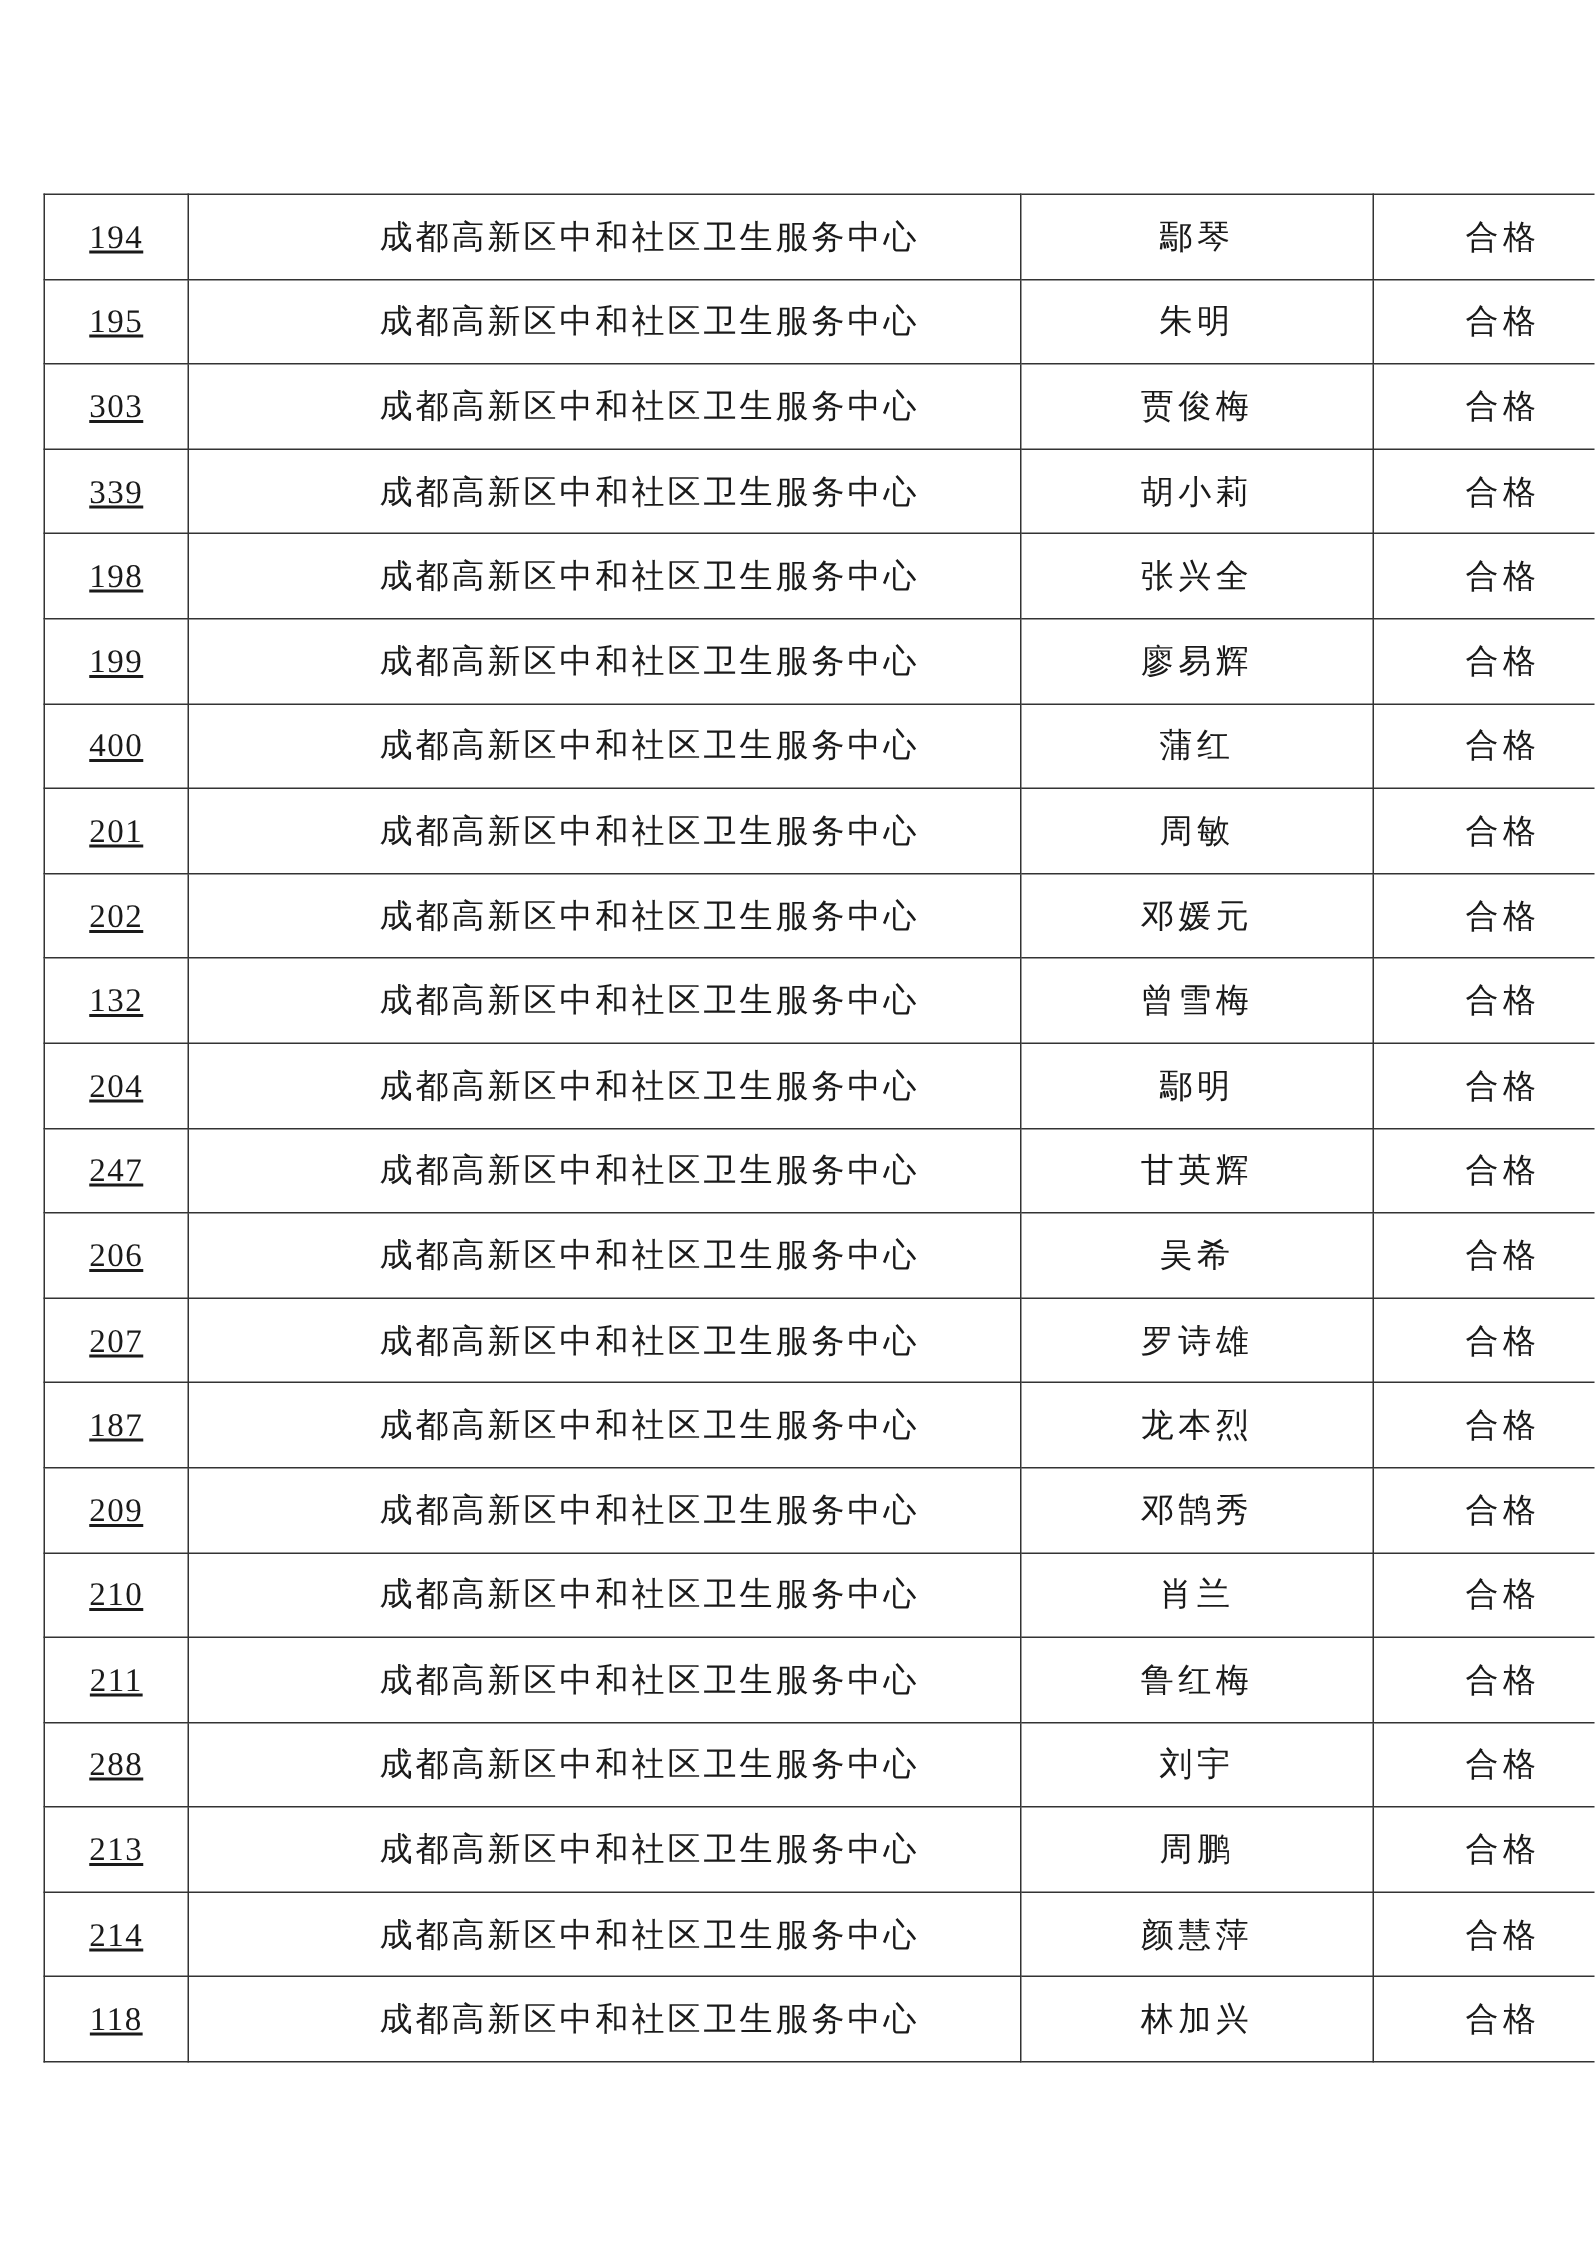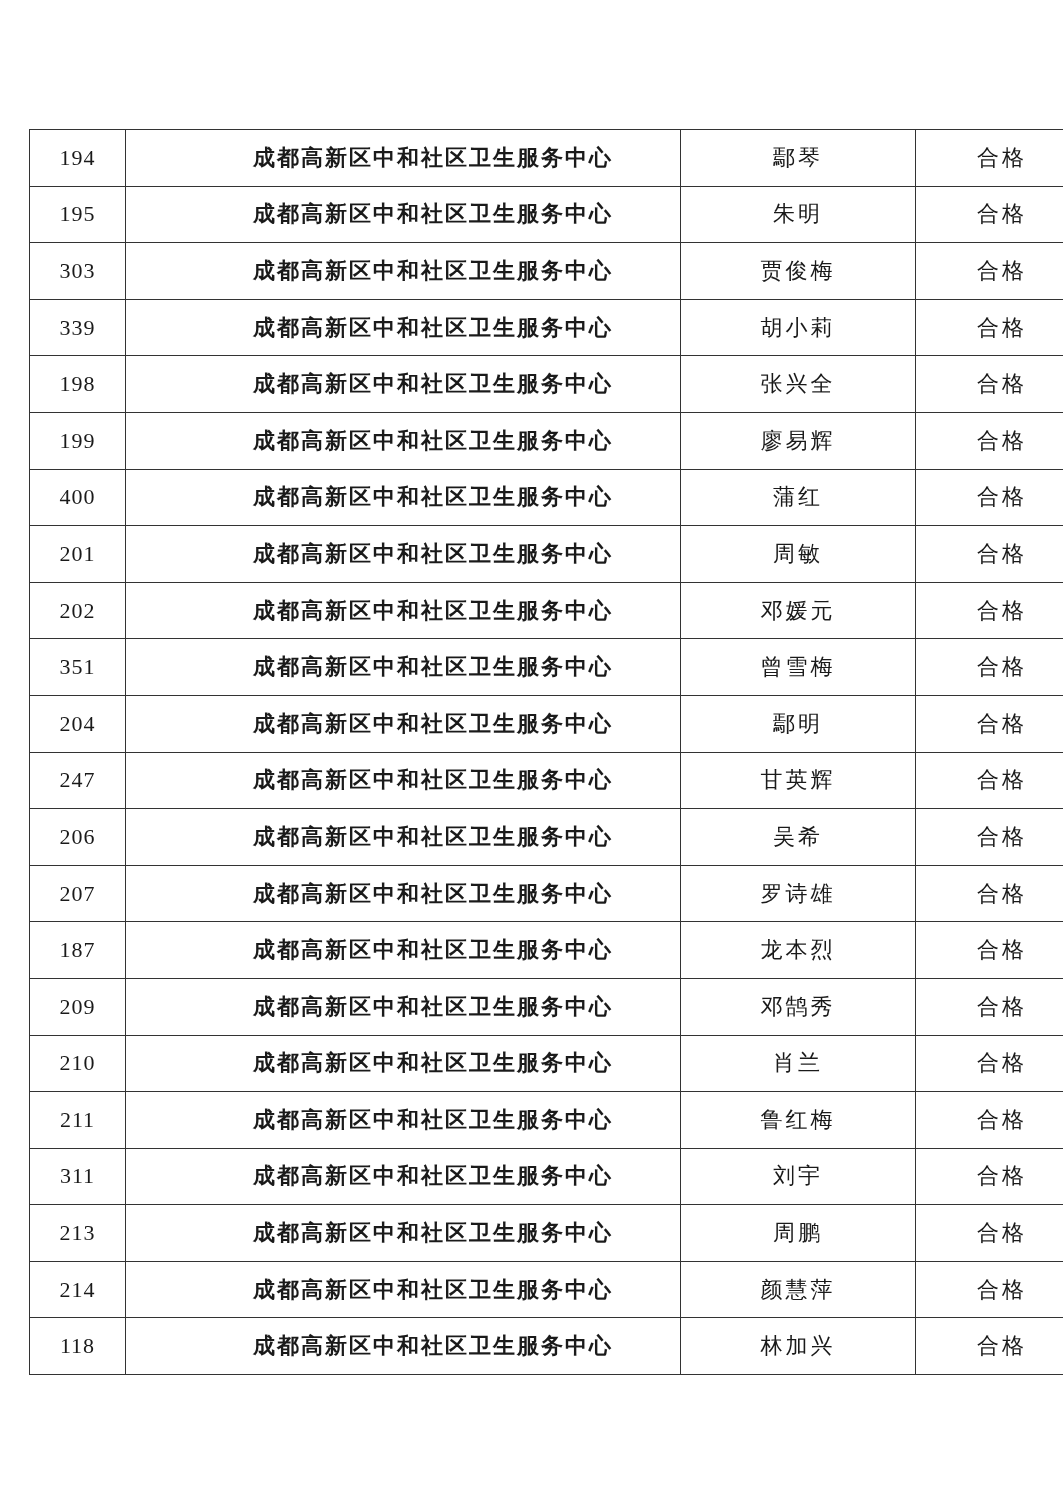--- a/index.html
+++ b/index.html
@@ -2,22 +2,22 @@
 <html><head>
 <meta charset="utf-8">
 <style>
   html, body { margin: 0; padding: 0; background: #ffffff; }
   body { width: 1063px; height: 1504px; position: relative; overflow: hidden;
          font-family: "DejaVu Serif", "Liberation Serif", serif; color: #1a1a1a; }
   table.roster { position: absolute; left: 29px; top: 129px; width: 999px;
                  border-collapse: collapse; table-layout: fixed; }
   table.roster td { border: 1.3px solid #333; height: 55.6px; padding: 0;
                     text-align: center; vertical-align: middle; font-size: 22px; }
-  td.c-no { width: 95px; font-family: "Liberation Serif", "DejaVu Serif", serif; font-size: 22px; letter-spacing: 1px; }
-  td.c-org { width: 494px; letter-spacing: 2px; text-align: left; padding-left: 60px !important; font-weight: bold; }
+  td.c-no { width: 95px; font-family: "Liberation Serif", "DejaVu Serif", serif; font-size: 22px; letter-spacing: 1px; text-decoration: underline; }
+  td.c-org { width: 494px; letter-spacing: 2px; text-align: left; padding-left: 60px !important; }
   td.c-name { width: 234px; letter-spacing: 3px; }
   td.c-res { width: 172px; letter-spacing: 3px; }
 </style>
 </head>
 <body>
 
 <table class="roster">
   <tbody id="roster-body">
       <tr>
     <td class="c-no">194</td>
@@ -67,21 +67,21 @@
     <td class="c-name">周敏</td>
     <td class="c-res">合格</td>
   </tr>
       <tr>
     <td class="c-no">202</td>
     <td class="c-org">成都高新区中和社区卫生服务中心</td>
     <td class="c-name">邓媛元</td>
     <td class="c-res">合格</td>
   </tr>
       <tr>
-    <td class="c-no">351</td>
+    <td class="c-no">132</td>
     <td class="c-org">成都高新区中和社区卫生服务中心</td>
     <td class="c-name">曾雪梅</td>
     <td class="c-res">合格</td>
   </tr>
       <tr>
     <td class="c-no">204</td>
     <td class="c-org">成都高新区中和社区卫生服务中心</td>
     <td class="c-name">鄢明</td>
     <td class="c-res">合格</td>
   </tr>
@@ -121,21 +121,21 @@
     <td class="c-name">肖兰</td>
     <td class="c-res">合格</td>
   </tr>
       <tr>
     <td class="c-no">211</td>
     <td class="c-org">成都高新区中和社区卫生服务中心</td>
     <td class="c-name">鲁红梅</td>
     <td class="c-res">合格</td>
   </tr>
       <tr>
-    <td class="c-no">311</td>
+    <td class="c-no">288</td>
     <td class="c-org">成都高新区中和社区卫生服务中心</td>
     <td class="c-name">刘宇</td>
     <td class="c-res">合格</td>
   </tr>
       <tr>
     <td class="c-no">213</td>
     <td class="c-org">成都高新区中和社区卫生服务中心</td>
     <td class="c-name">周鹏</td>
     <td class="c-res">合格</td>
   </tr>

